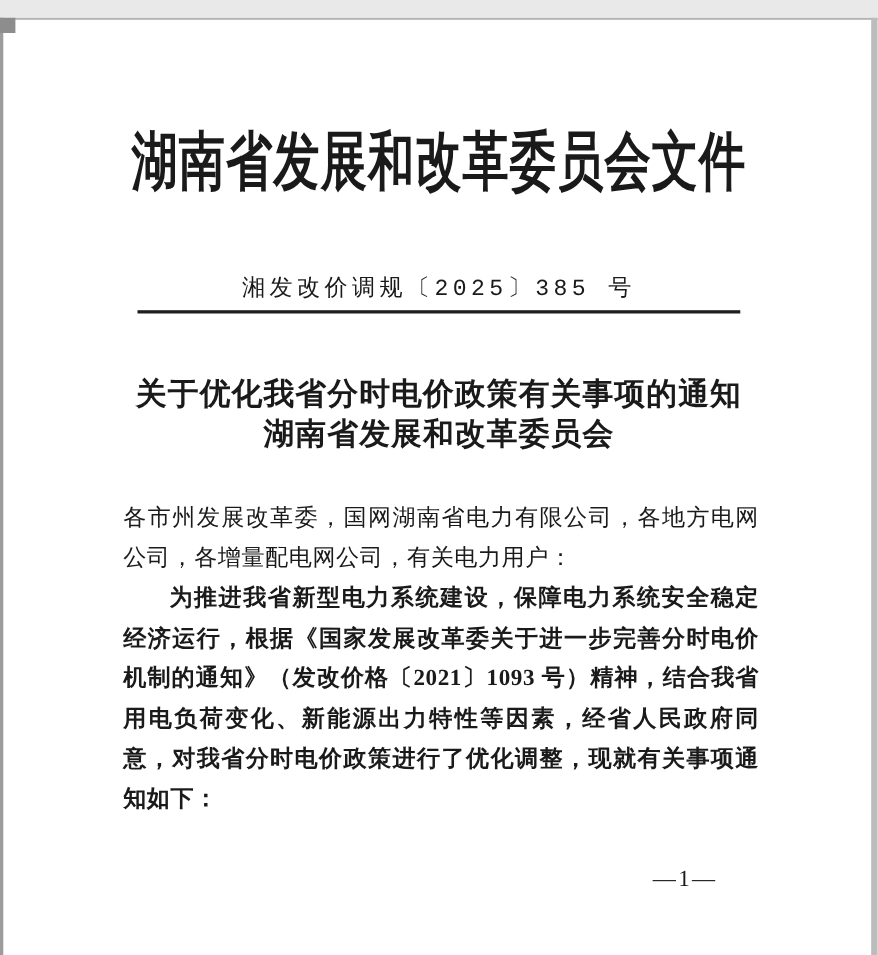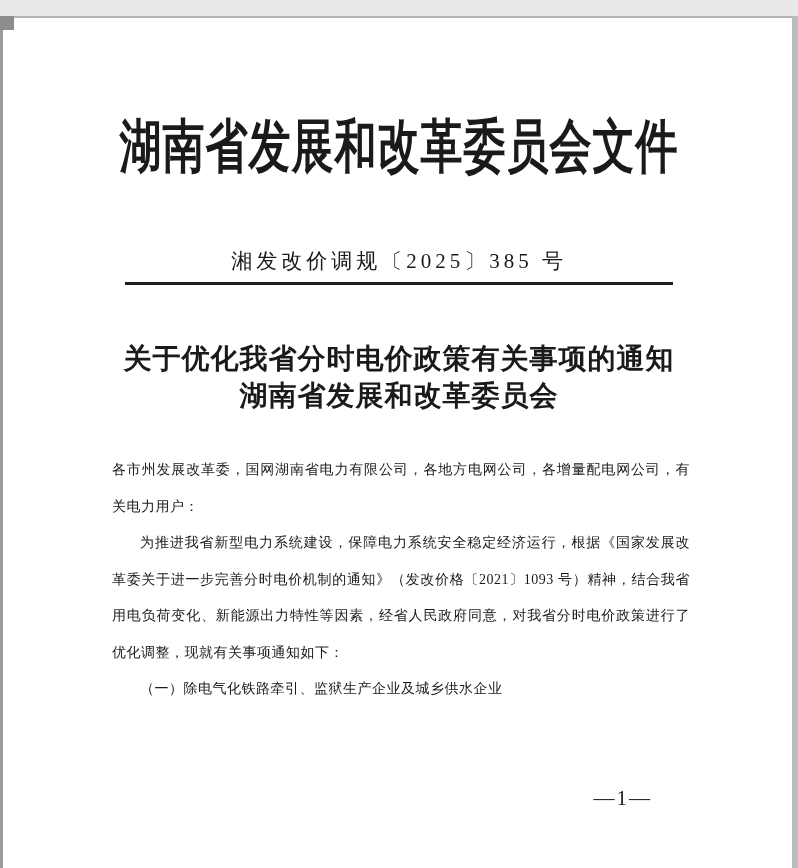--- a/index.html
+++ b/index.html
@@ -27,41 +27,42 @@
     letter-spacing:1px;
     transform:scaleY(1.38);
     transform-origin:center top;
     white-space:nowrap;
   }
   .doc-number{
     position:absolute;top:231px;left:0;width:100%;
     text-align:center;
     font-size:21px;
     letter-spacing:4px;
+    font-family:Liberation Mono, monospace;
   }
   .rule{
     position:absolute;top:266px;left:125px;
     width:548px;height:3px;
     background:#1f1f1f;
   }
   .title-block{
     position:absolute;top:324px;left:0;width:100%;
     text-align:center;
     font-weight:bold;
     font-size:28px;line-height:37px;
     letter-spacing:1px;
   }
   .body-block{
     position:absolute;top:436px;left:112px;width:578px;
-    font-size:14px;line-height:36.5px;
+    font-size:21px;line-height:36.5px;
     text-align:justify;
     letter-spacing:0.5px;
   }
   .body-block p{margin:0;}
-  .indent{text-indent:2em;}
+  .indent{text-indent:2em;font-weight:bold;}
   .section-heading{font-weight:bold;}
   .page-number{
     position:absolute;top:770px;right:146px;
     font-size:21px;letter-spacing:2px;
   }
 </style>
 </head>
 <body>
 
 <div class="page">
@@ -79,18 +80,17 @@
   <div class="rule"></div>
 
   <div class="title-block">
     <div>关于优化我省分时电价政策有关事项的通知</div>
     <div>湖南省发展和改革委员会</div>
   </div>
 
   <div class="body-block">
     <p>各市州发展改革委，国网湖南省电力有限公司，各地方电网公司，各增量配电网公司，有关电力用户：</p>
     <p class="indent">为推进我省新型电力系统建设，保障电力系统安全稳定经济运行，根据《国家发展改革委关于进一步完善分时电价机制的通知》（发改价格〔2021〕1093 号）精神，结合我省用电负荷变化、新能源出力特性等因素，经省人民政府同意，对我省分时电价政策进行了优化调整，现就有关事项通知如下：</p>
-    <p class="indent">（一）除电气化铁路牵引、监狱生产企业及城乡供水企业</p>
   </div>
 
   <div class="page-number">—1—</div>
 
 </div>
 
 </body></html>

